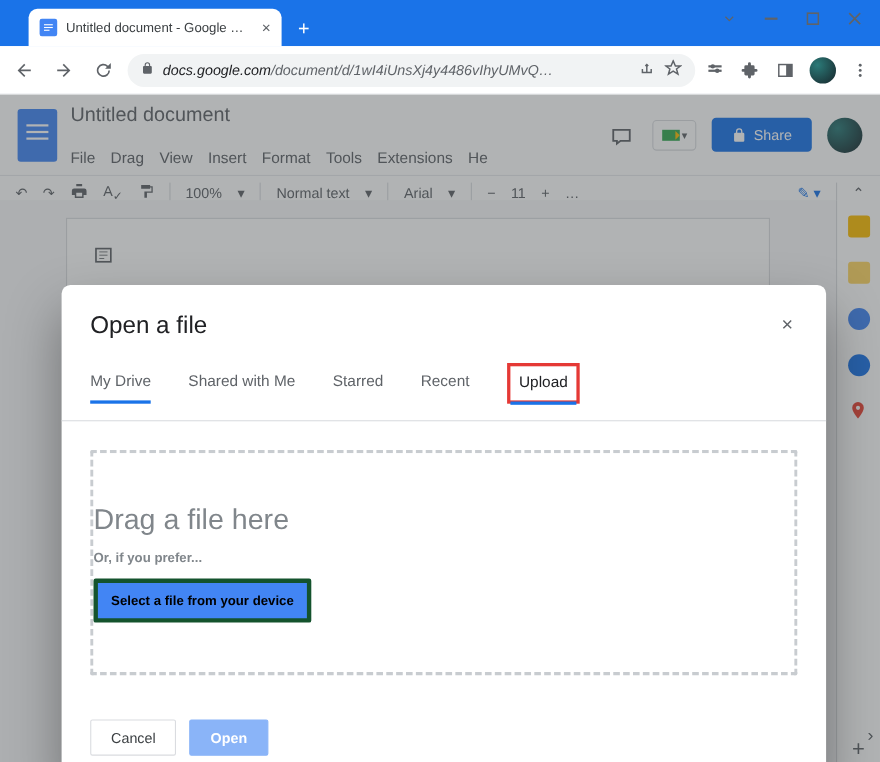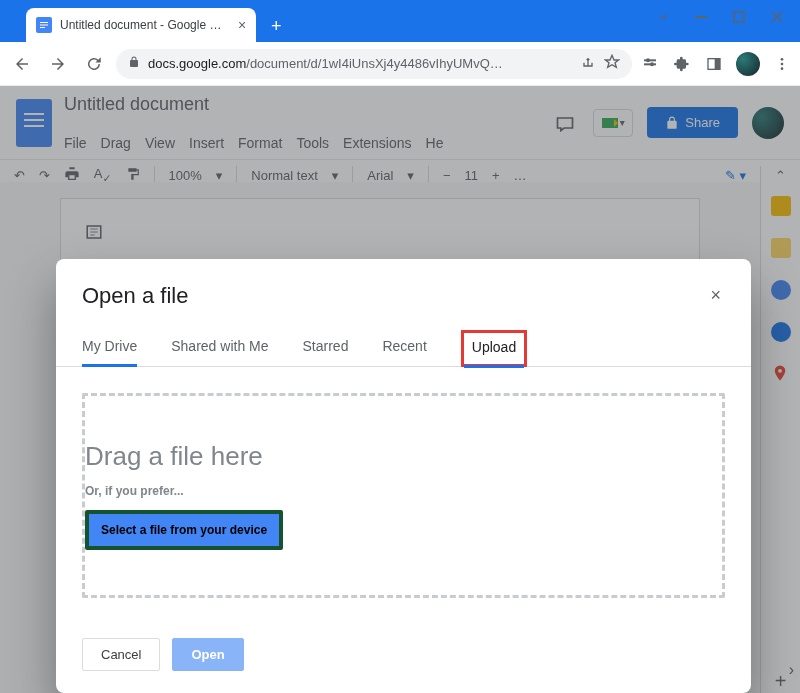--- a/index.html
+++ b/index.html
@@ -10,21 +10,21 @@
   .win-btn { width: 14px; height: 14px; display: flex; align-items: center; justify-content: center; color: #5f6368; cursor: default; }
 
   .tabstrip { height: 42px; background: #1a73e8; display: flex; align-items: flex-end; padding-left: 6px; padding-top: 8px; }
   .tab { display: flex; align-items: center; height: 34px; background: #fff; border-radius: 8px 8px 0 0; padding: 0 10px; max-width: 250px; gap: 8px; color: #3c4043; font-size: 12px; margin-left: 20px; }
   .tab-favicon { width: 16px; height: 16px; background: #4285f4; border-radius: 2px; display: flex; align-items: center; justify-content: center; }
   .tab-favicon svg { width: 10px; height: 10px; fill: #fff; }
   .tab-title { white-space: nowrap; overflow: hidden; text-overflow: ellipsis; max-width: 170px; }
   .tab-close { color: #5f6368; font-size: 14px; cursor: pointer; }
   .new-tab { width: 28px; height: 28px; display: flex; align-items: center; justify-content: center; color: #fff; font-size: 18px; margin-left: 6px; margin-bottom: 2px; cursor: pointer; }
 
-  .addrbar { height: 44px; background: #fff; display: flex; align-items: center; padding: 0 8px; gap: 8px; border-bottom: 1px solid #e8eaed; }
+  .addrbar { height: 44px; background: #fff; display: flex; align-items: center; padding: 0 8px; gap: 8px; border-bottom: 1px solid #e8eaed; font-style: italic; }
   .nav-btn { width: 28px; height: 28px; display: flex; align-items: center; justify-content: center; color: #5f6368; cursor: pointer; }
   .omnibox { flex: 1; height: 30px; background: #f1f3f4; border-radius: 15px; display: flex; align-items: center; padding: 0 12px; gap: 8px; color: #5f6368; font-size: 13px; }
   .omnibox .url { flex: 1; white-space: nowrap; overflow: hidden; text-overflow: ellipsis; color: #202124; }
   .omnibox .url .host { color: #202124; }
   .omnibox .url .path { color: #5f6368; }
   .ext-icons { display: flex; align-items: center; gap: 12px; color: #5f6368; }
   .ext-icon { width: 20px; height: 20px; display: flex; align-items: center; justify-content: center; cursor: pointer; }
   .avatar-ext { width: 24px; height: 24px; border-radius: 50%; background: radial-gradient(circle at 30% 30%, #2b7a78, #17252a); }
 
   
@@ -52,21 +52,21 @@
   .page { width: 640px; background:#fff; border:1px solid #dadce0; height: 560px; position:relative;}
   .ruler-icon { position:absolute; left:24px; top:24px; color:#5f6368;}
   .side-expand { position:absolute; right:6px; bottom:14px; color:#5f6368; }
 
   
   .scrim { position:absolute; inset:0; background:rgba(60,64,67,0.4); z-index:10;}
   .dialog { position:absolute; z-index:20; left:56px; top:173px; width:695px; background:#fff; border-radius:8px; box-shadow:0 24px 48px rgba(0,0,0,.35); display:flex; flex-direction:column; }
   .dlg-head { padding: 22px 26px 10px; display:flex; align-items:center; }
   .dlg-title { font-size:22px; color:#202124; flex:1; }
   .dlg-close { color:#5f6368; font-size:18px; cursor:pointer; padding:4px;}
-  .dlg-tabs { display:flex; gap:34px; padding: 10px 26px 0; border-bottom:1px solid #dadce0; font-size:14px; color:#5f6368;}
+  .dlg-tabs { display:flex; gap:34px; padding: 10px 26px 16px; border-bottom:1px solid #dadce0; font-size:14px; color:#5f6368;}
   .dlg-tab { padding: 8px 0 12px; cursor:pointer; position:relative;}
   .dlg-tab.active-left::after { content:""; position:absolute; left:0; right:0; bottom:-1px; height:3px; background:#1a73e8;}
   .dlg-tab.active-right { color:#202124; font-weight:500; border:3px solid #e53935; padding:6px 8px 8px; margin-bottom:-1px;}
   .dlg-tab.active-right::after{ content:""; position:absolute; left:0; right:0; bottom:-4px; height:3px; background:#1a73e8;}
   .dlg-body { padding: 26px; }
   .dropzone { border:3px dashed #c8ccd0; border-radius:2px; height:205px; display:flex; flex-direction:column; align-items:flex-start; justify-content:center; gap:12px;}
   .drop-h { font-size:26px; color:#80868b; }
   .drop-sub { font-size:12px; color:#80868b; font-weight:bold; }
   .select-btn { background:#4285f4; color:#000000; font-size:12px; font-weight:bold; padding:9px 12px; border:4px solid #14532d; border-radius:2px; cursor:pointer;}
   .dlg-foot { padding: 14px 26px 22px; display:flex; gap:12px; }

